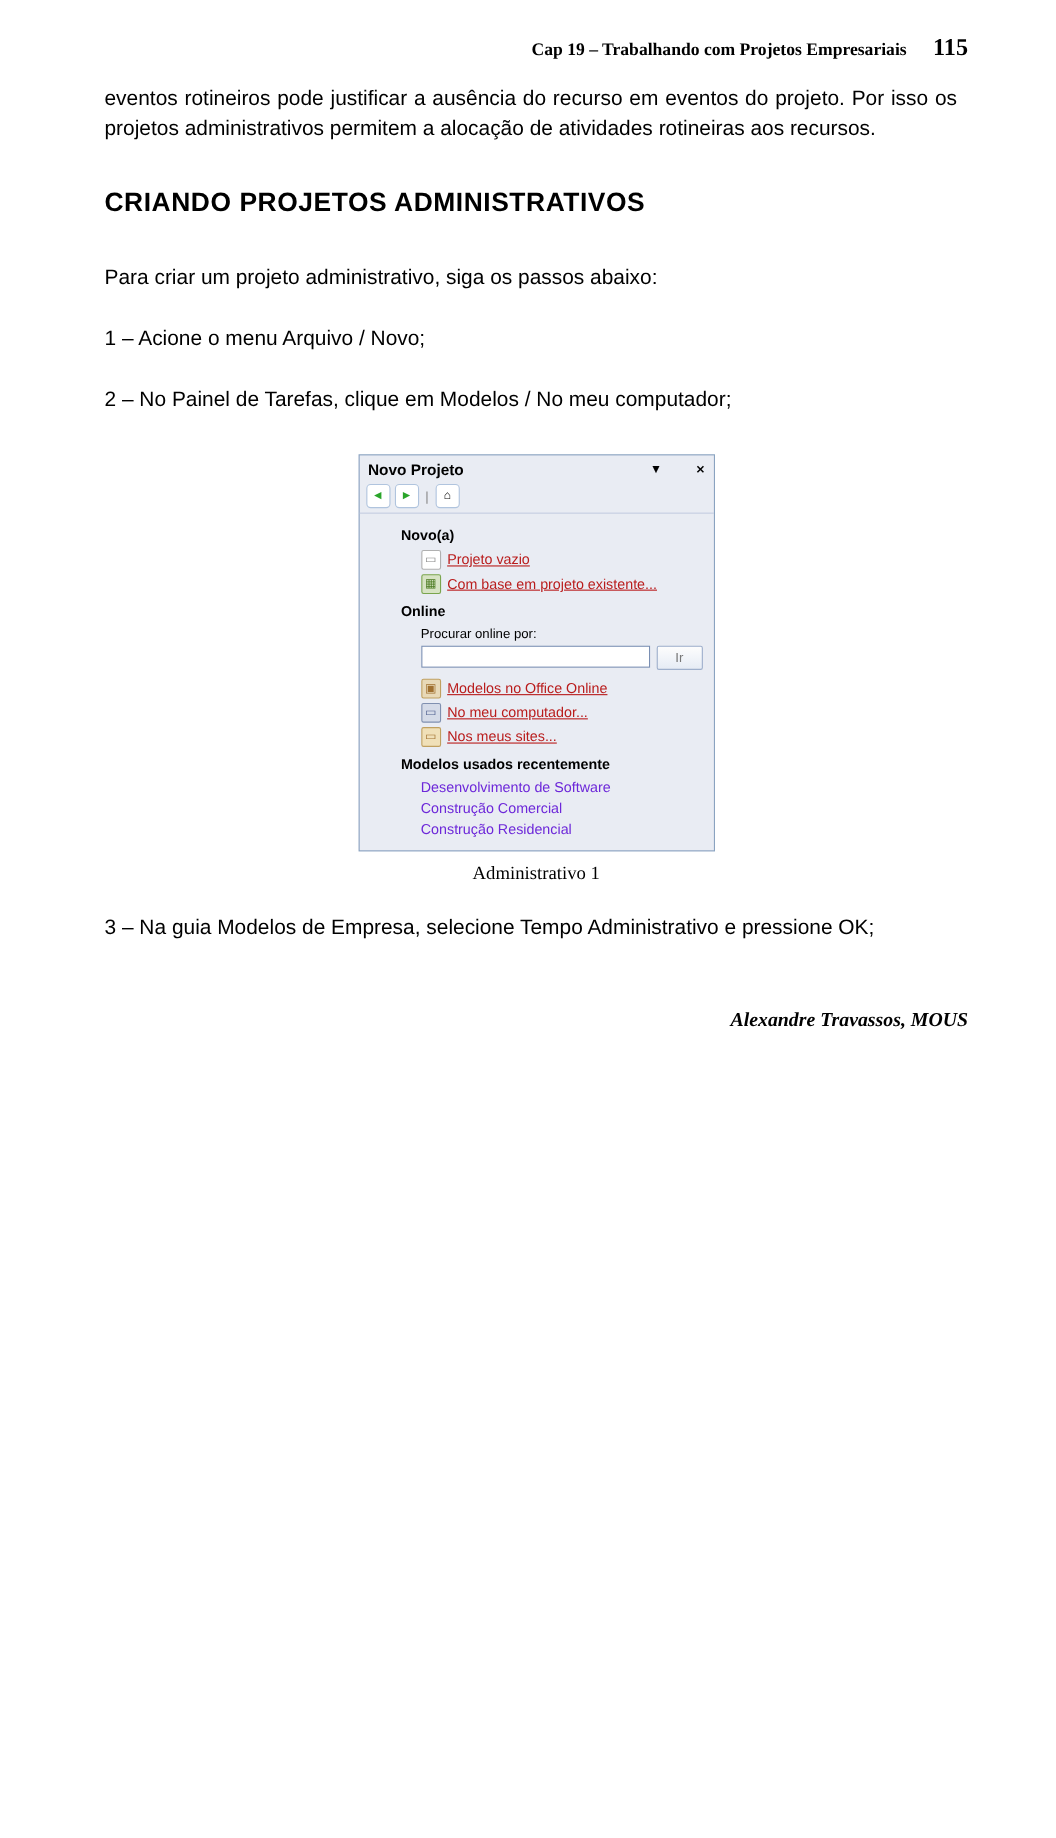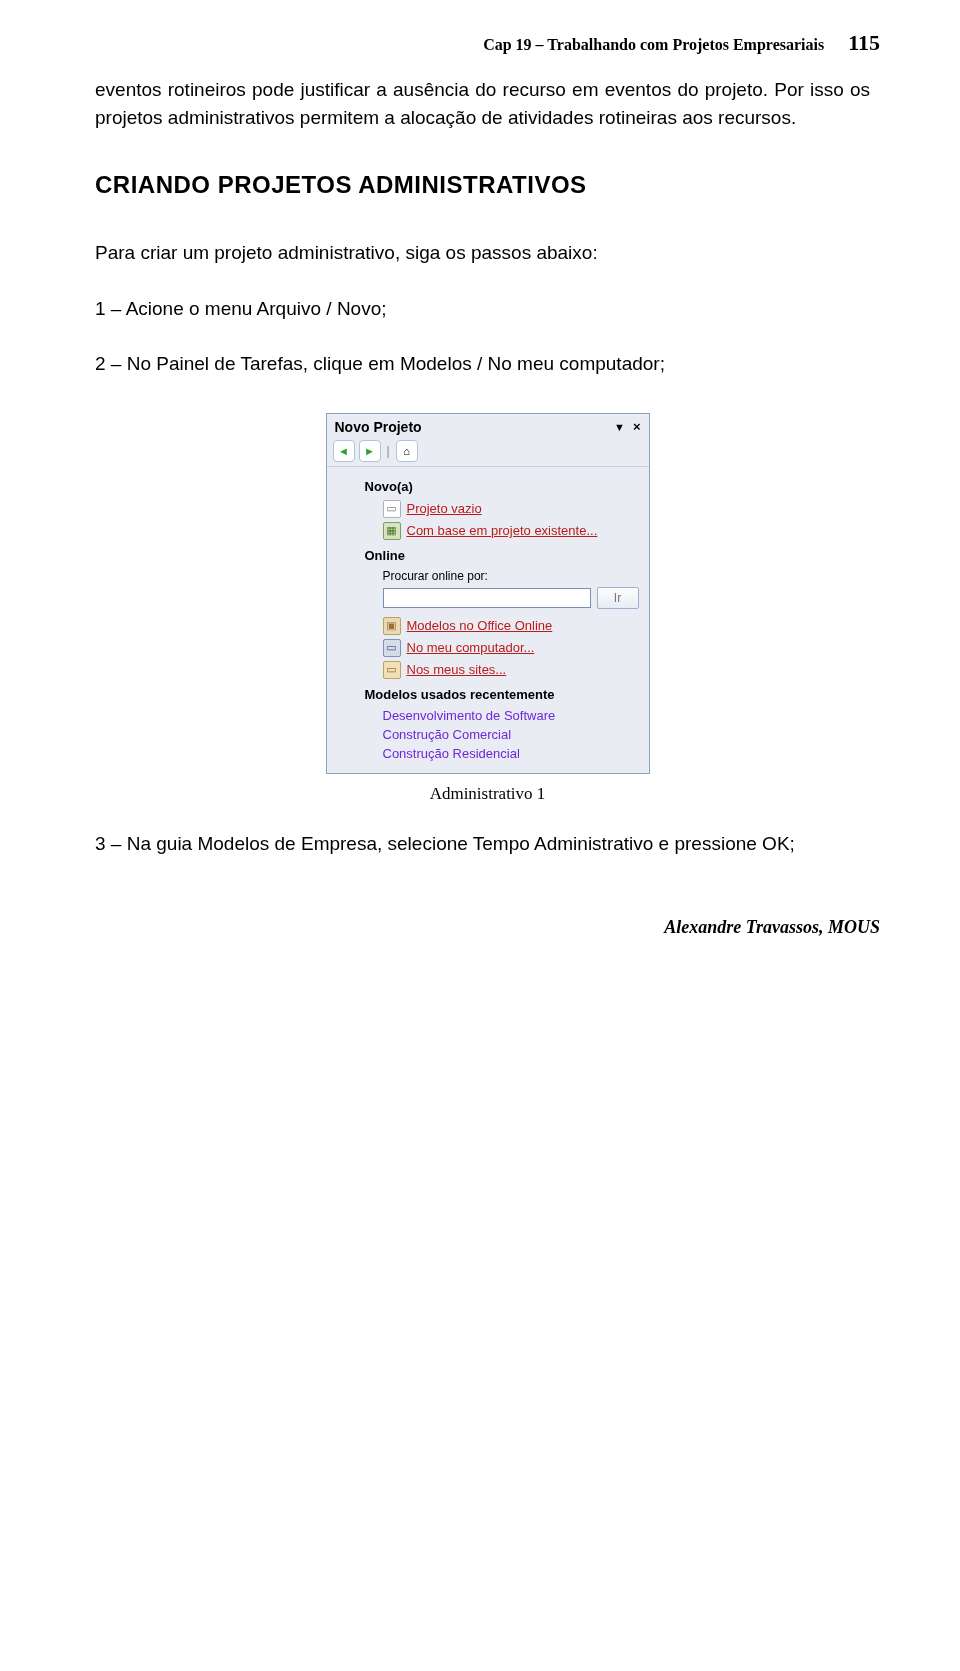--- a/index.html
+++ b/index.html
@@ -49,20 +49,21 @@
     font-family: Tahoma, Arial, sans-serif;
     font-size: 13px;
     color: #000;
   }
   .panel-title {
     display: flex;
     align-items: center;
     padding: 5px 8px 3px 8px;
     font-weight: bold;
     font-size: 14px;
+    gap: 23px;
   }
   .panel-title .spacer { flex: 1; }
   .tri-down, .close-x {
     font-size: 13px;
     margin-left: 8px;
     color: #000;
     cursor: pointer;
   }
   .tri-down { font-size:11px; }
   .nav-strip {
@@ -105,21 +106,20 @@
     color: #6d28d9;
   }
   .panel-sublabel {
     font-size: 12px;
     padding: 2px 0 2px 14px;
   }
   .search-row {
     display: flex;
     gap: 6px;
     padding: 2px 0 6px 14px;
-    align-items: center;
   }
   .search-input {
     flex: 1;
     height: 20px;
     border: 1px solid #7a8fb3;
     background: #fff;
     padding: 0 4px;
     font-size: 12px;
     box-sizing: border-box;
   }

